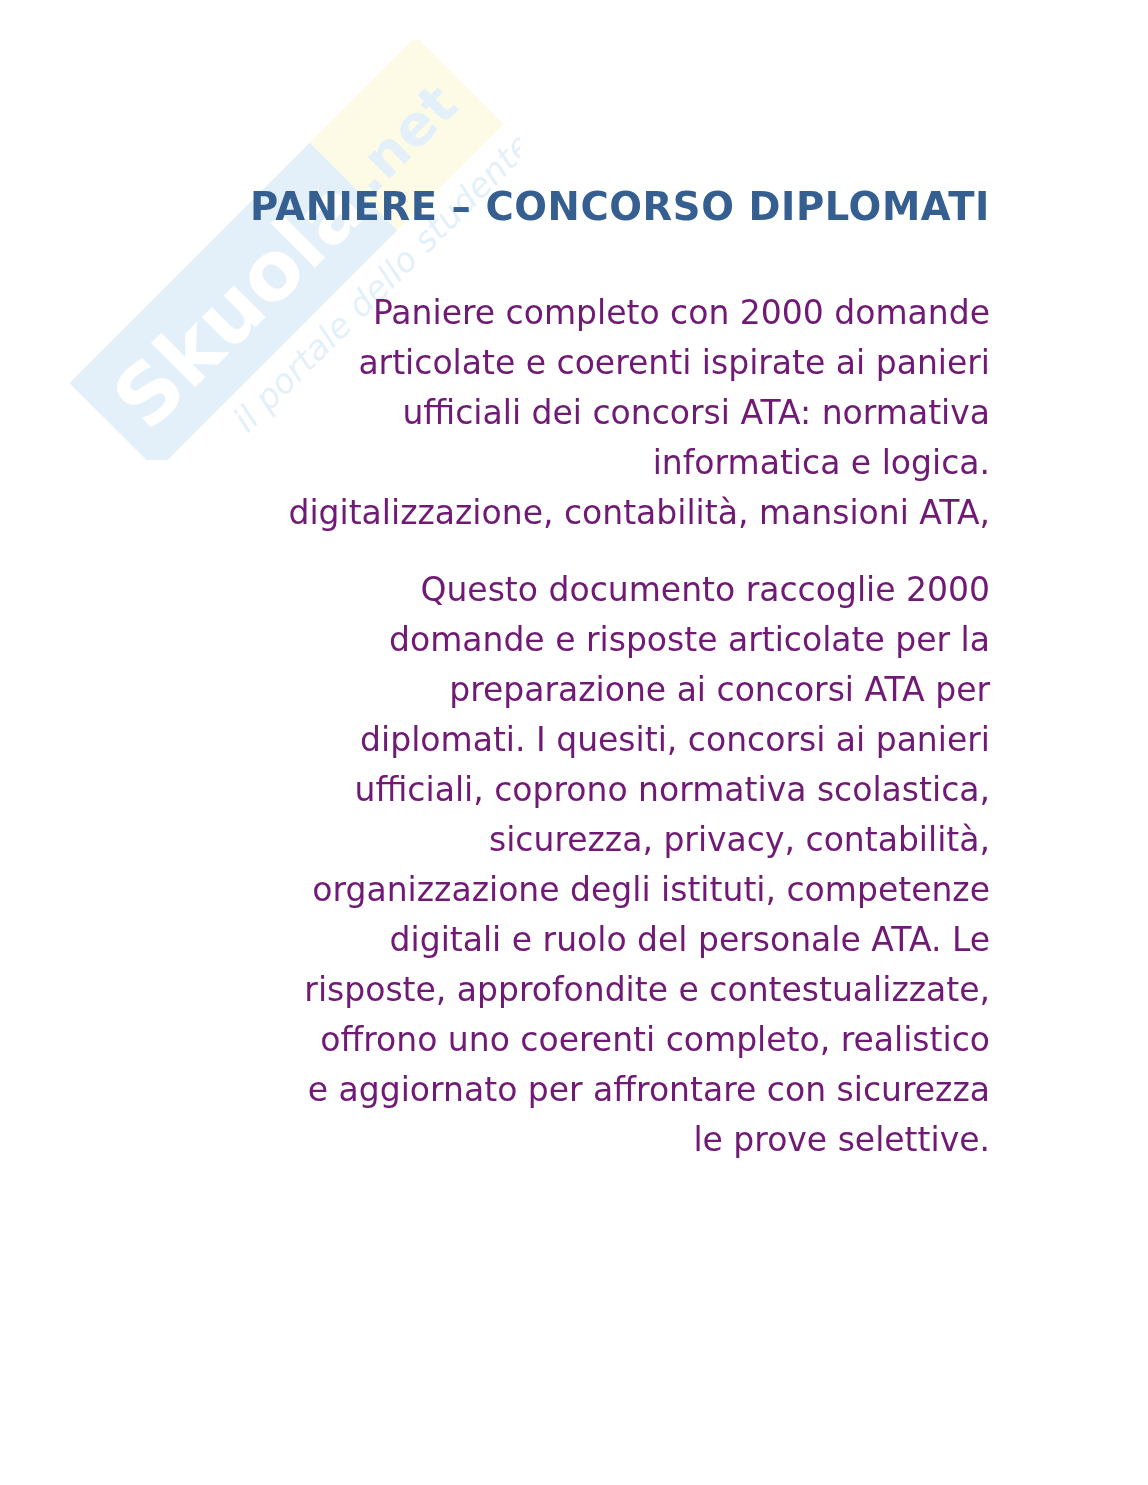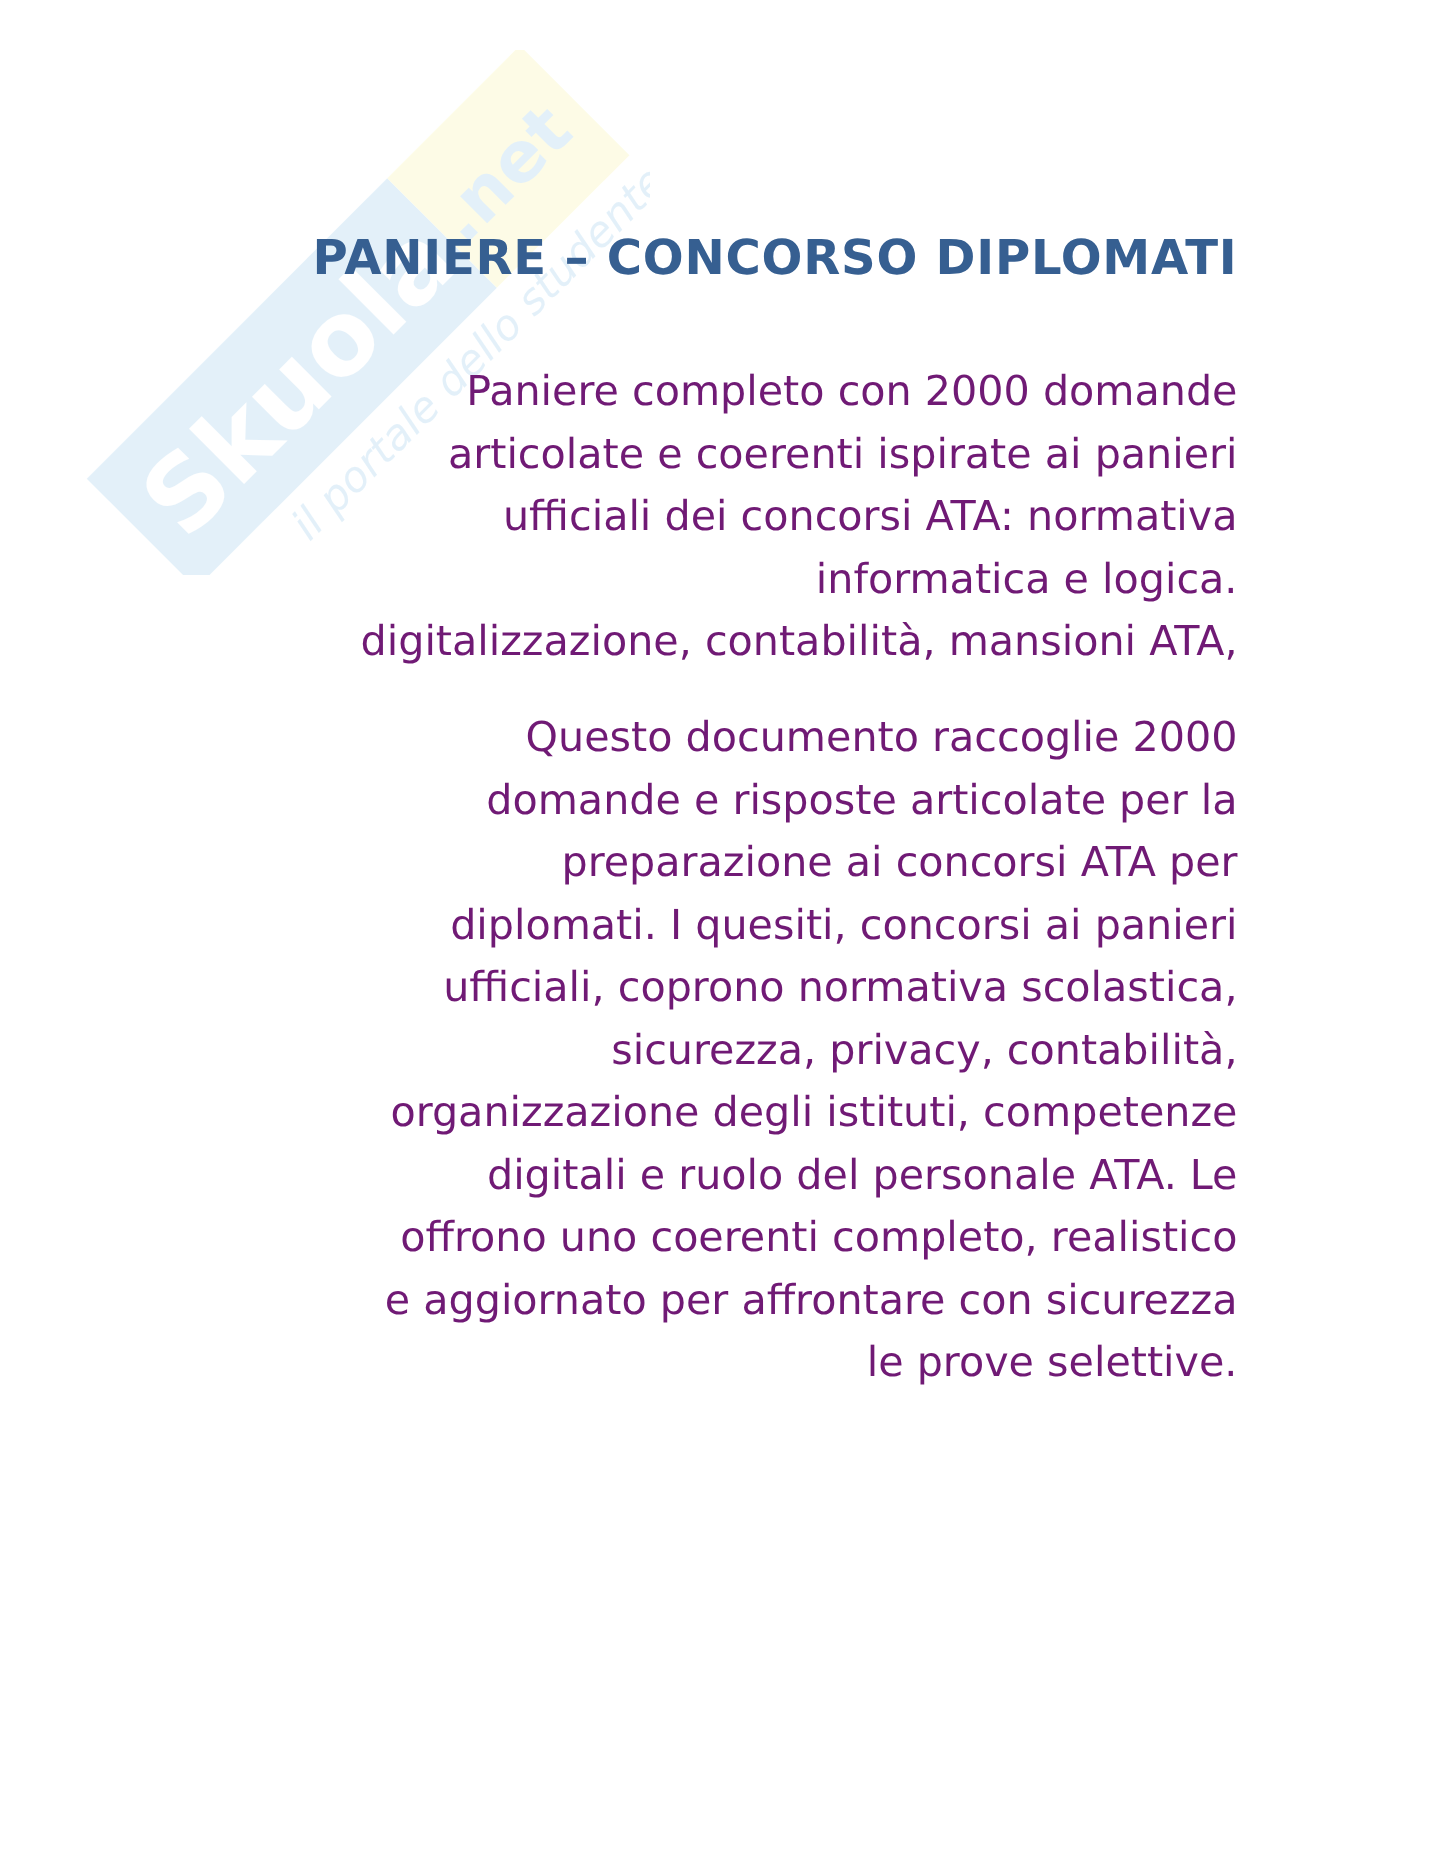--- a/index.html
+++ b/index.html
@@ -80,17 +80,18 @@
 
   <p class="para para-2">
     <span class="line">Questo documento raccoglie 2000</span>
     <span class="line">domande e risposte articolate per la</span>
     <span class="line">preparazione ai concorsi ATA per</span>
     <span class="line">diplomati. I quesiti, concorsi ai panieri</span>
     <span class="line">ufficiali, coprono normativa scolastica,</span>
     <span class="line">sicurezza, privacy, contabilità,</span>
     <span class="line">organizzazione degli istituti, competenze</span>
     <span class="line">digitali e ruolo del personale ATA. Le</span>
+    <span class="line">risposte, approfondite e contestualizzate,</span>
     <span class="line">offrono uno coerenti completo, realistico</span>
     <span class="line">e aggiornato per affrontare con sicurezza</span>
     <span class="line">le prove selettive.</span>
   </p>
 </main>
 
 </body></html>

